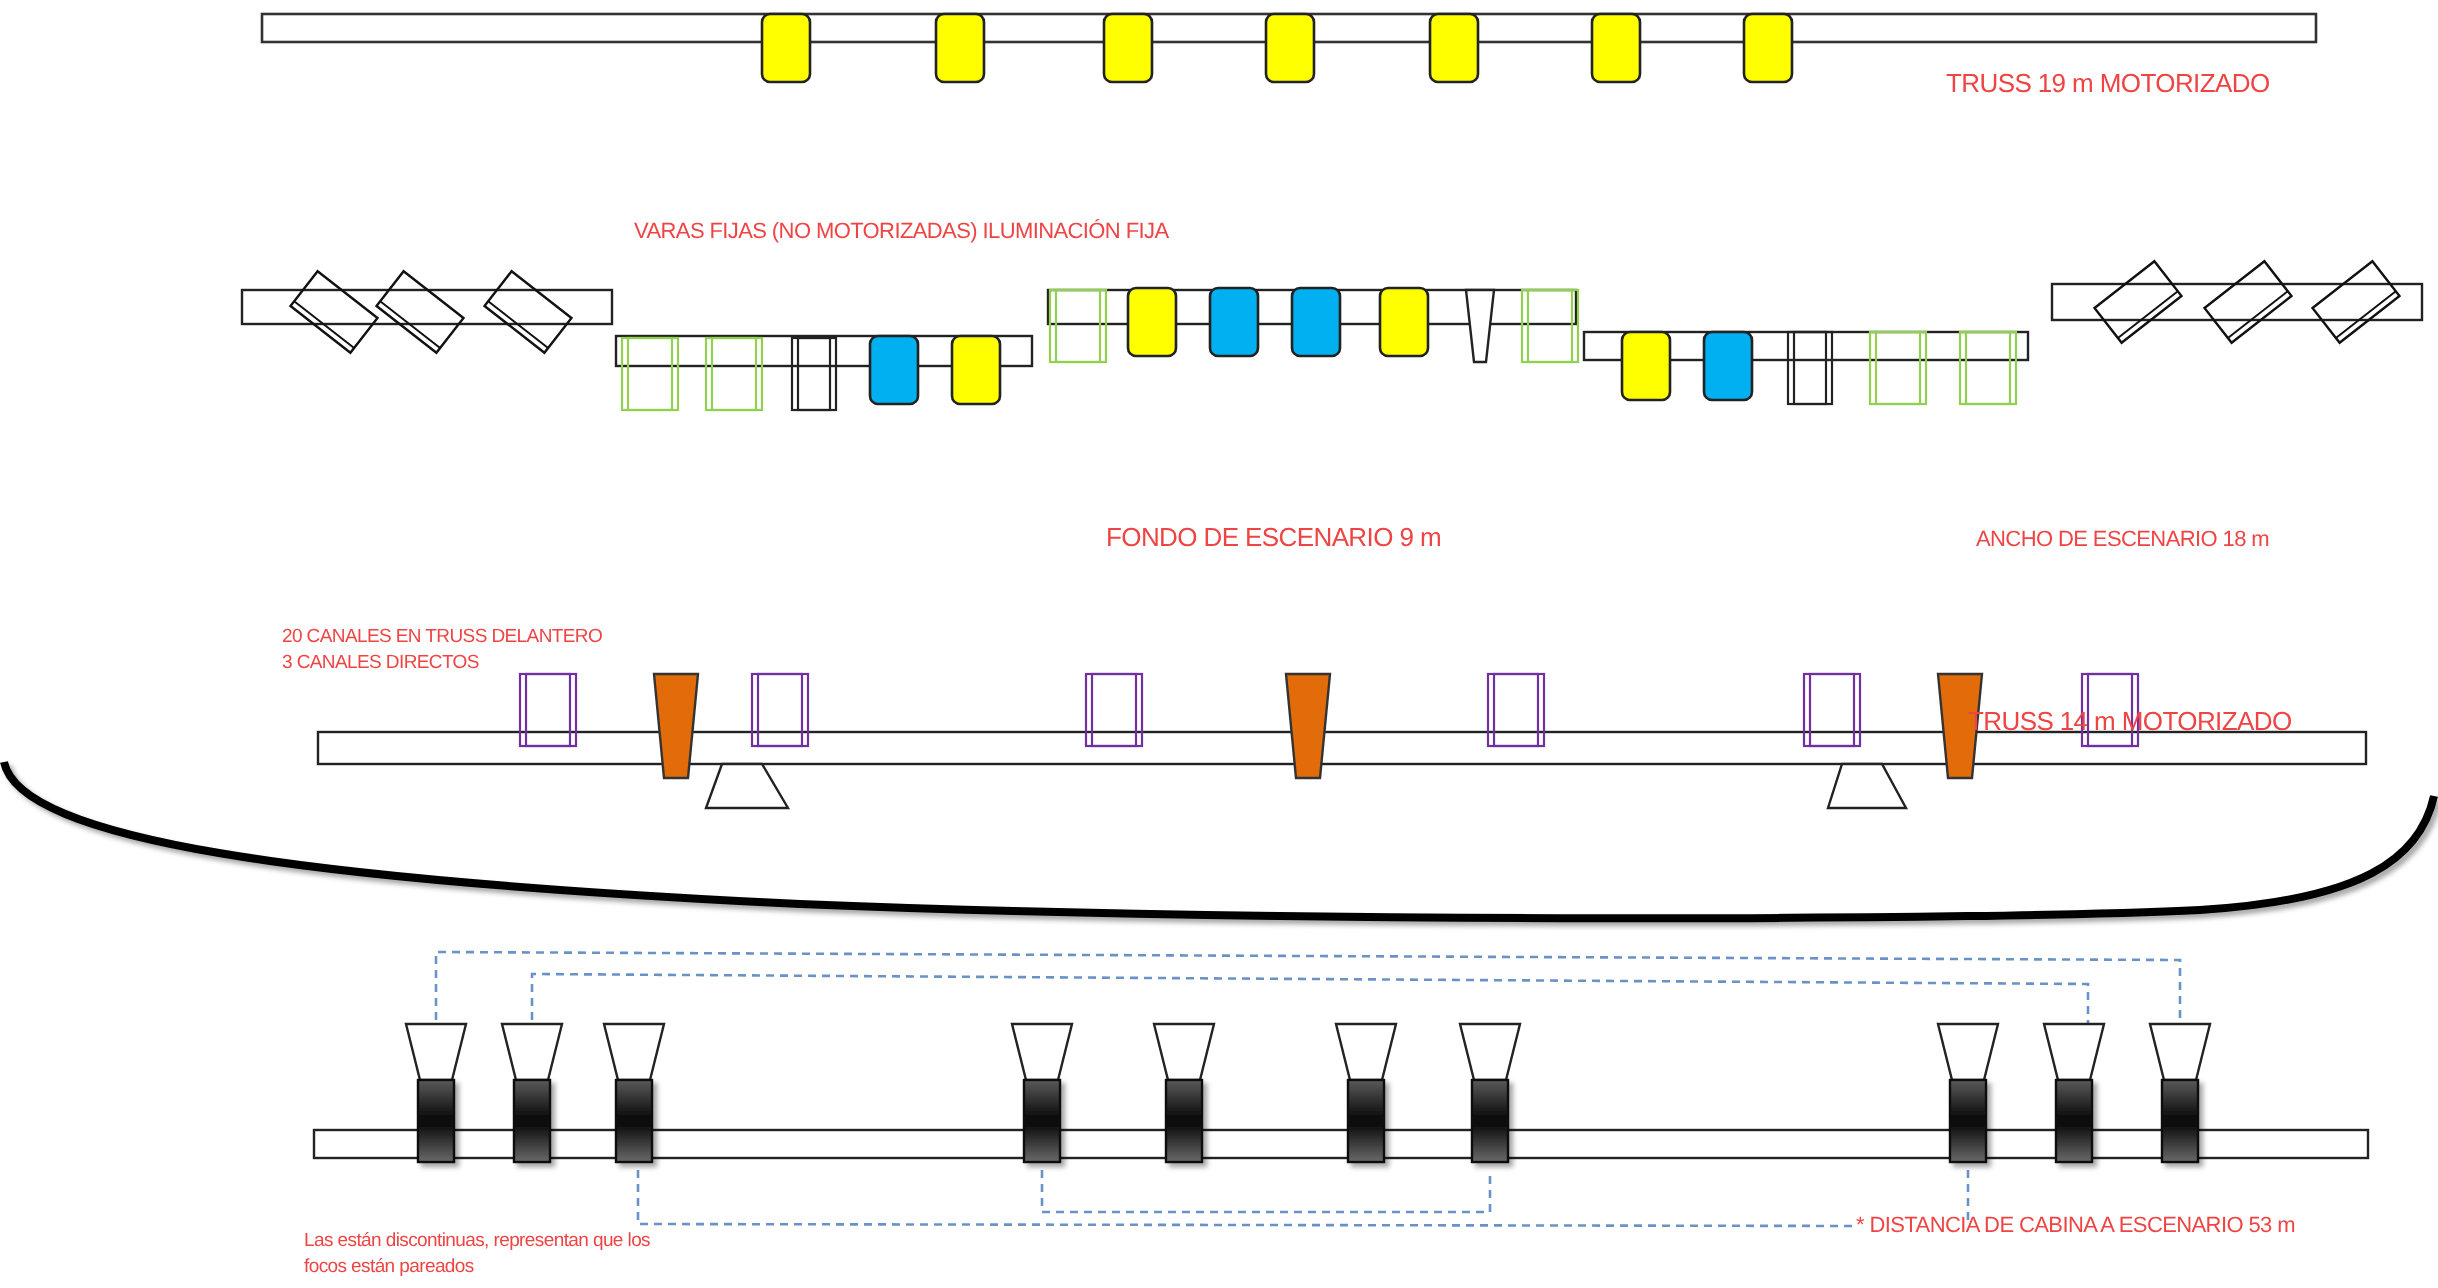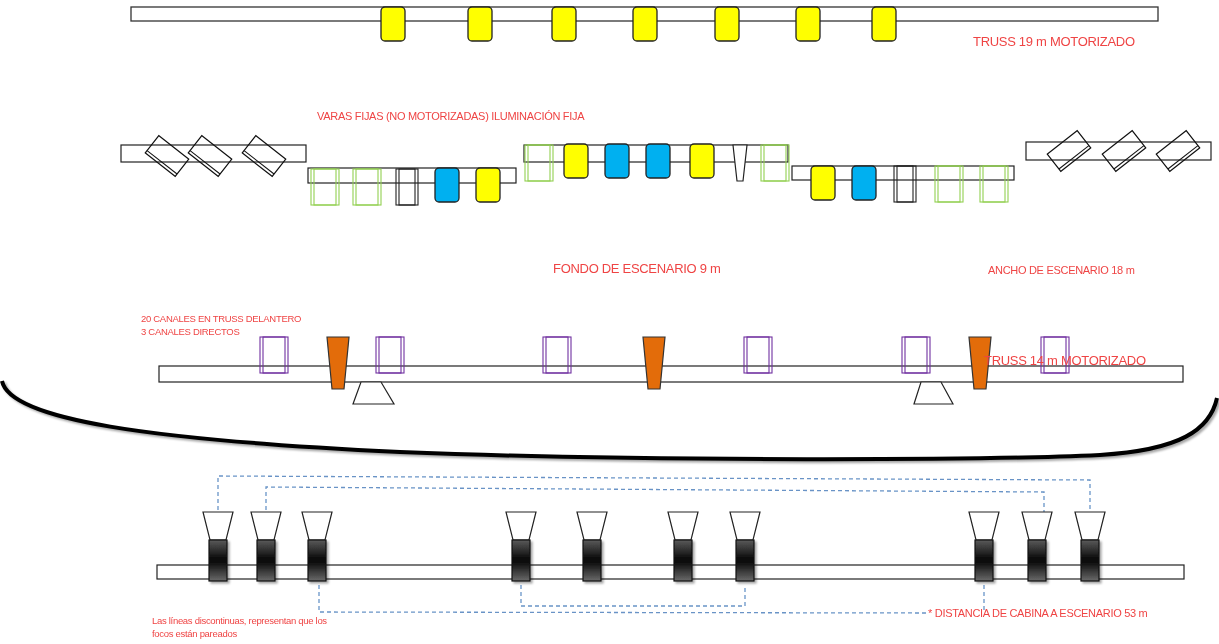--- a/index.html
+++ b/index.html
@@ -276,15 +276,15 @@
 <div class="lbl lbl-sm" style="left:317px; top:110px;">VARAS FIJAS  (NO MOTORIZADAS) ILUMINACIÓN FIJA</div>
 <div class="lbl lbl-md" style="left:553px; top:261px;">FONDO DE ESCENARIO 9 m</div>
 <div class="lbl lbl-sm" style="left:988px; top:264px;">ANCHO DE ESCENARIO 18 m</div>
 <div class="lbl lbl-xs" style="left:141px; top:312px;">
   <div>20 CANALES EN TRUSS DELANTERO</div>
   <div>3 CANALES DIRECTOS</div>
 </div>
 <div class="lbl lbl-md" style="left:984px; top:321px;margin-top:32px;">TRUSS 14 m MOTORIZADO</div>
 <div class="lbl lbl-sm" style="left:928px; top:607px;">* DISTANCIA DE CABINA A ESCENARIO 53 m</div>
 <div class="lbl lbl-xs" style="left:152px; top:614px;">
-  <div>Las líneas discontinuas, representan que los</div>
+  <div>Las están discontinuas, representan que los</div>
   <div>focos están pareados</div>
 </div>
 
 </body></html>

